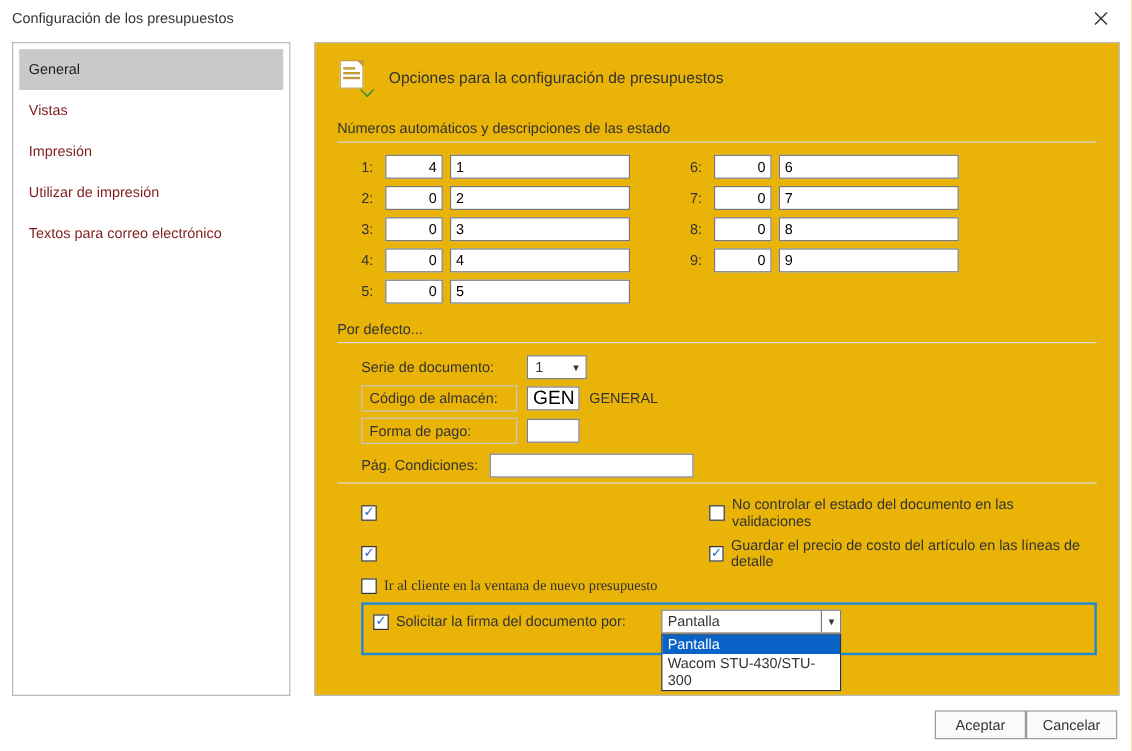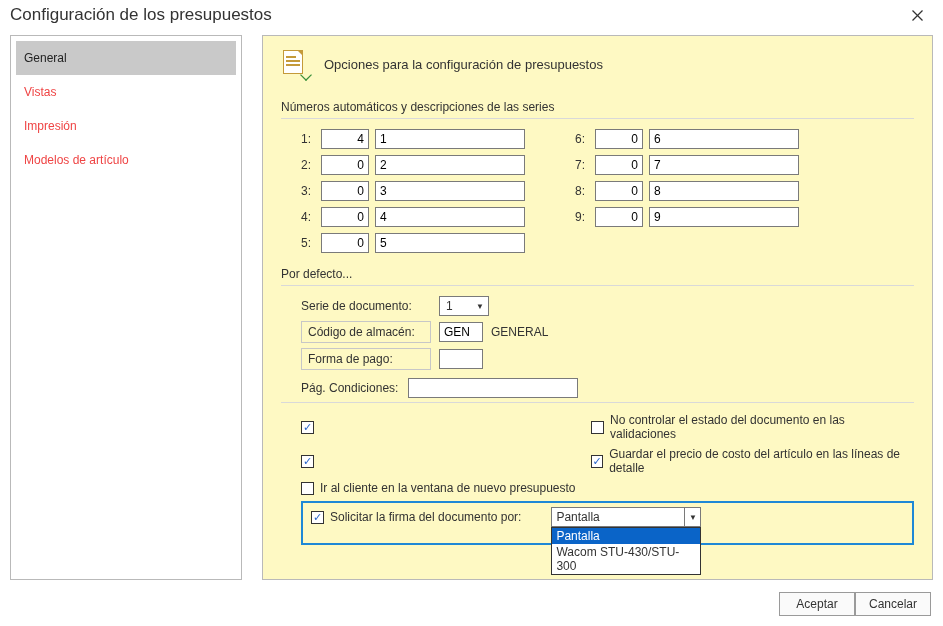--- a/index.html
+++ b/index.html
@@ -12,21 +12,21 @@
     width: 943px;
     height: 626px;
     overflow: hidden;
   }
   .titlebar {
     display: flex;
     justify-content: space-between;
     align-items: center;
     height: 30px;
     padding: 0 6px 0 10px;
-    font-size: 17px;
+    font-size: 12px;
   }
   .close-btn {
     width: 40px; height: 28px;
     display: flex; align-items: center; justify-content: center;
     font-size: 14px; font-family: Arial;
     cursor: pointer;
   }
   .body-area {
     display: flex;
     gap: 20px;
@@ -35,31 +35,31 @@
   .nav-panel {
     width: 232px;
     border: 1px solid #b9b9b9;
     background: #fff;
     padding: 5px;
     height: 545px;
     margin-top: 5px;
   }
   .nav-item {
     padding: 10px 8px;
-    color: #ef4444;
+    color: #7f1d1d;
     cursor: pointer;
   }
   .nav-item.selected {
     background: #c9c9c9;
     color: #222;
   }
   .content-panel {
     flex: 1;
     border: 1px solid #b9b9b9;
-    background: #fef9c3;
+    background: #eab308;
     height: 545px;
     margin-top: 5px;
     padding: 14px 18px 14px 18px;
     display: flex;
     flex-direction: column;
   }
   .header-row {
     display: flex;
     align-items: center;
     gap: 15px;
@@ -146,21 +146,21 @@
     padding:0 2px 0 6px;
     background:#fff;
   }
   .small-select .caret {
     width:12px; height:12px; display:flex; align-items:center; justify-content:center;
     font-size:8px;
   }
   .code-input {
     width: 44px; height: 20px;
     border: 1px solid #7a7a7a;
-    padding: 0 4px; font-size:12px; font-family:inherit;
+    padding: 0 4px; font-size:16px; font-family:inherit;
   }
   .page-row {
     display: flex; align-items: center; gap: 10px;
     padding-left: 20px; margin-top: 8px;
   }
   .page-row .inp {
     width: 170px; height: 20px;
     border: 1px solid #7a7a7a;
   }
   .options-grid {
@@ -247,37 +247,38 @@
     </svg>
   </div>
 </div>
 
 <div class="body-area">
 
   <div class="nav-panel">
     <div class="nav-item selected">General</div>
     <div class="nav-item">Vistas</div>
     <div class="nav-item">Impresión</div>
-    <div class="nav-item">Modelos de artículo</div>
+    <div class="nav-item">Utilizar de impresión</div>
+    <div class="nav-item">Textos para correo electrónico</div>
   </div>
 
   <div class="content-panel">
     <div class="header-row">
       <div class="doc-icon">
         <div class="page"></div>
           <div class="fold"></div>
         <div class="line1"></div>
           <div class="line2"></div>
           <div class="line3"></div>
         <div class="check"></div>
       </div>
       <div style="font-size:13px;">Opciones para la configuración de presupuestos</div>
     </div>
 
-    <div class="section-title">Números automáticos y descripciones de las series</div>
+    <div class="section-title">Números automáticos y descripciones de las estado</div>
     <hr class="sec">
     <div class="series-grid">
       <div class="series-col">
         <div class="series-row">
           <span class="lbl">1:</span>
           <input class="num" value="4" style="">
           <input class="desc" value="1" style="">
         </div>
         <div class="series-row">
           <span class="lbl">2:</span>
@@ -360,21 +361,21 @@
         <span class="chk"></span>
         <span>No controlar el estado del documento en las validaciones</span>
       </div>
       <div class="chk-row">
         <span class="chk">✓</span>
       </div>
       <div class="chk-row">
         <span class="chk">✓</span>
         <span>Guardar el precio de costo del artículo en las líneas de detalle</span>
       </div>
-      <div class="chk-row" style="grid-column: 1 / span 2;">
+      <div class="chk-row" style="grid-column: 1 / span 2; font-family: Liberation Serif, serif;">
         <span class="chk"></span>
         <span>Ir al cliente en la ventana de nuevo presupuesto</span>
       </div>
     </div>
 
     <div class="signature-box">
       <div class="signature-inner">
         <div class="sig-label chk-row">
           <span class="chk">✓</span>
           <span>Solicitar la firma del documento por:</span>

